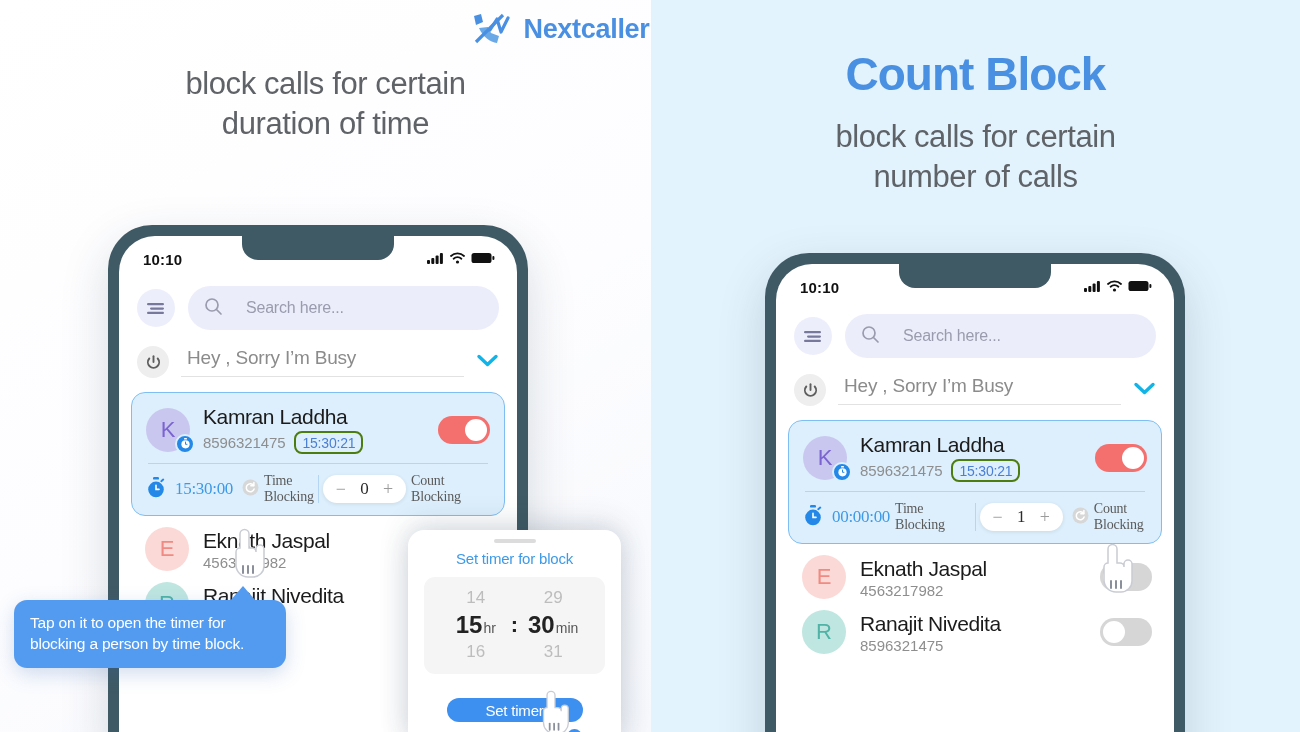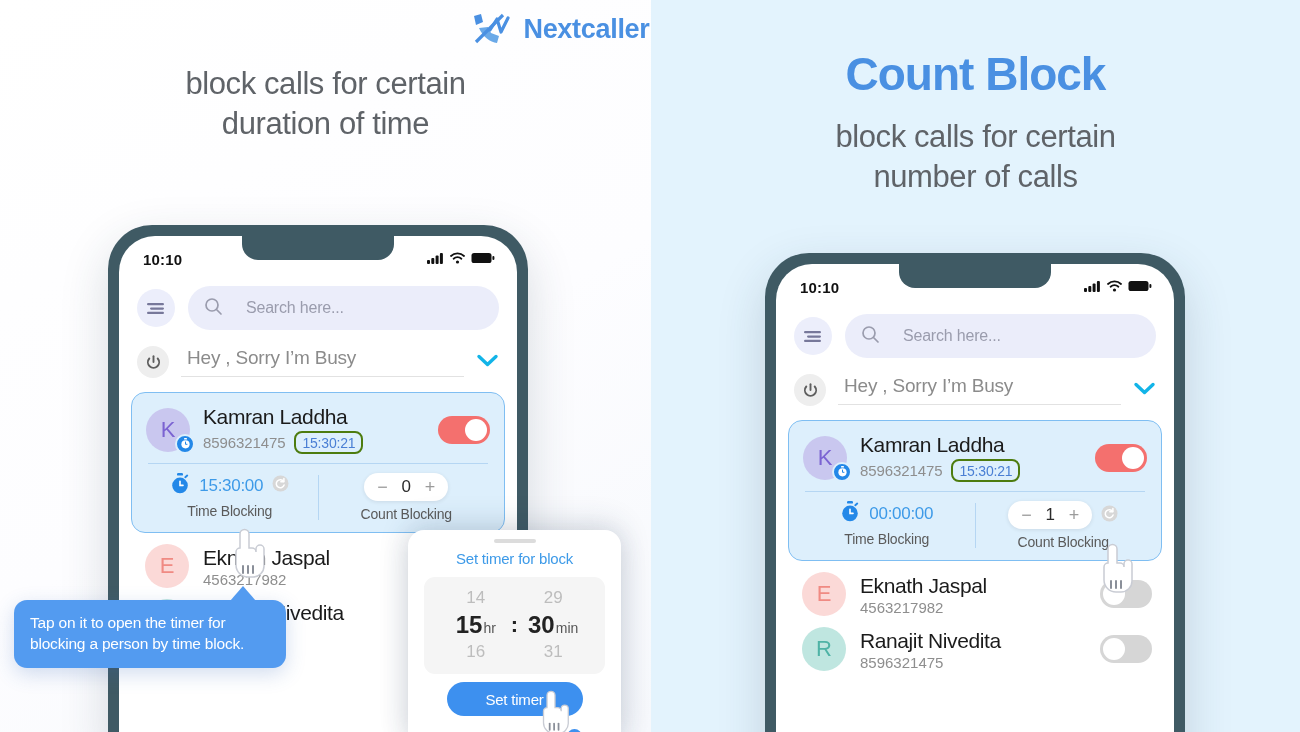--- a/index.html
+++ b/index.html
@@ -130,21 +130,21 @@
   }
   .toggle .knob {
     position: absolute; top: 3px; right: 3px; width: 22px; height: 22px;
     border-radius: 50%; background: #fff;
   }
   .toggle.off { background: #d6d6d6; }
   .toggle.off .knob { right: auto; left: 3px; }
 
   .card-div { height: 1px; background: #b5d6f3; margin: 9px 2px 0 2px; }
   .card-bottom { display: flex; align-items: stretch; margin-top: 9px; }
-  .cb-col { flex: 1; display: flex; flex-direction: column; align-items: center; gap: 5px; }
+  .cb-col { flex: 1; display: flex; flex-direction: row; align-items: center; gap: 5px; font-family: Liberation Serif, serif; }
   .cb-sep { width: 1px; background: #b5d6f3; margin: 2px 4px; }
   .cb-row { display: flex; align-items: center; gap: 9px; }
   .cb-time { font-size: 17px; color: #3d9ae8; letter-spacing: -.3px; }
   .cb-label { font-size: 14px; color: #5a5a5a; letter-spacing: -.2px; }
   .stepper {
     display: flex; align-items: center; gap: 13px; background: #fff;
     border-radius: 18px; padding: 4px 13px; box-shadow: 0 1px 4px rgba(0,0,0,.09);
   }
   .step-sign { font-size: 18px; color: #9b9b9b; line-height: 1; }
   .step-val { font-size: 17px; color: #2b2b2b; min-width: 11px; text-align: center; }
@@ -167,21 +167,21 @@
   .picker {
     margin-top: 10px; background: #f5f5f5; border-radius: 11px;
     padding: 11px 0 12px 0; display: flex; align-items: center; justify-content: center;
   }
   .pk-col { display: flex; flex-direction: column; align-items: center; gap: 3px; width: 62px; }
   .pk-dim { font-size: 17px; color: #bdbdbd; }
   .pk-mid { font-size: 24px; font-weight: 700; color: #222; display: flex; align-items: baseline; }
   .pk-unit { font-size: 14px; font-weight: 400; color: #555; margin-left: 1px; }
   .pk-colon { font-size: 22px; font-weight: 700; color: #222; padding: 0 4px; }
   .set-btn {
-    margin: 8px auto 0 auto; width: 136px; height: 34px; border-radius: 17px;
+    margin: 24px auto 0 auto; width: 136px; height: 24px; border-radius: 17px;
     background: #3d90ef; color: #fff; font-size: 15px;
     display: flex; align-items: center; justify-content: center; letter-spacing: -.2px;
   }
 
   
   .tip {
     position: absolute; background: #539bf0; color: #fff; border-radius: 13px;
     padding: 13px 16px; font-size: 15.5px; line-height: 1.34; letter-spacing: -.2px;
     box-shadow: 0 6px 20px rgba(50,100,180,.22); z-index: 35;
   }

